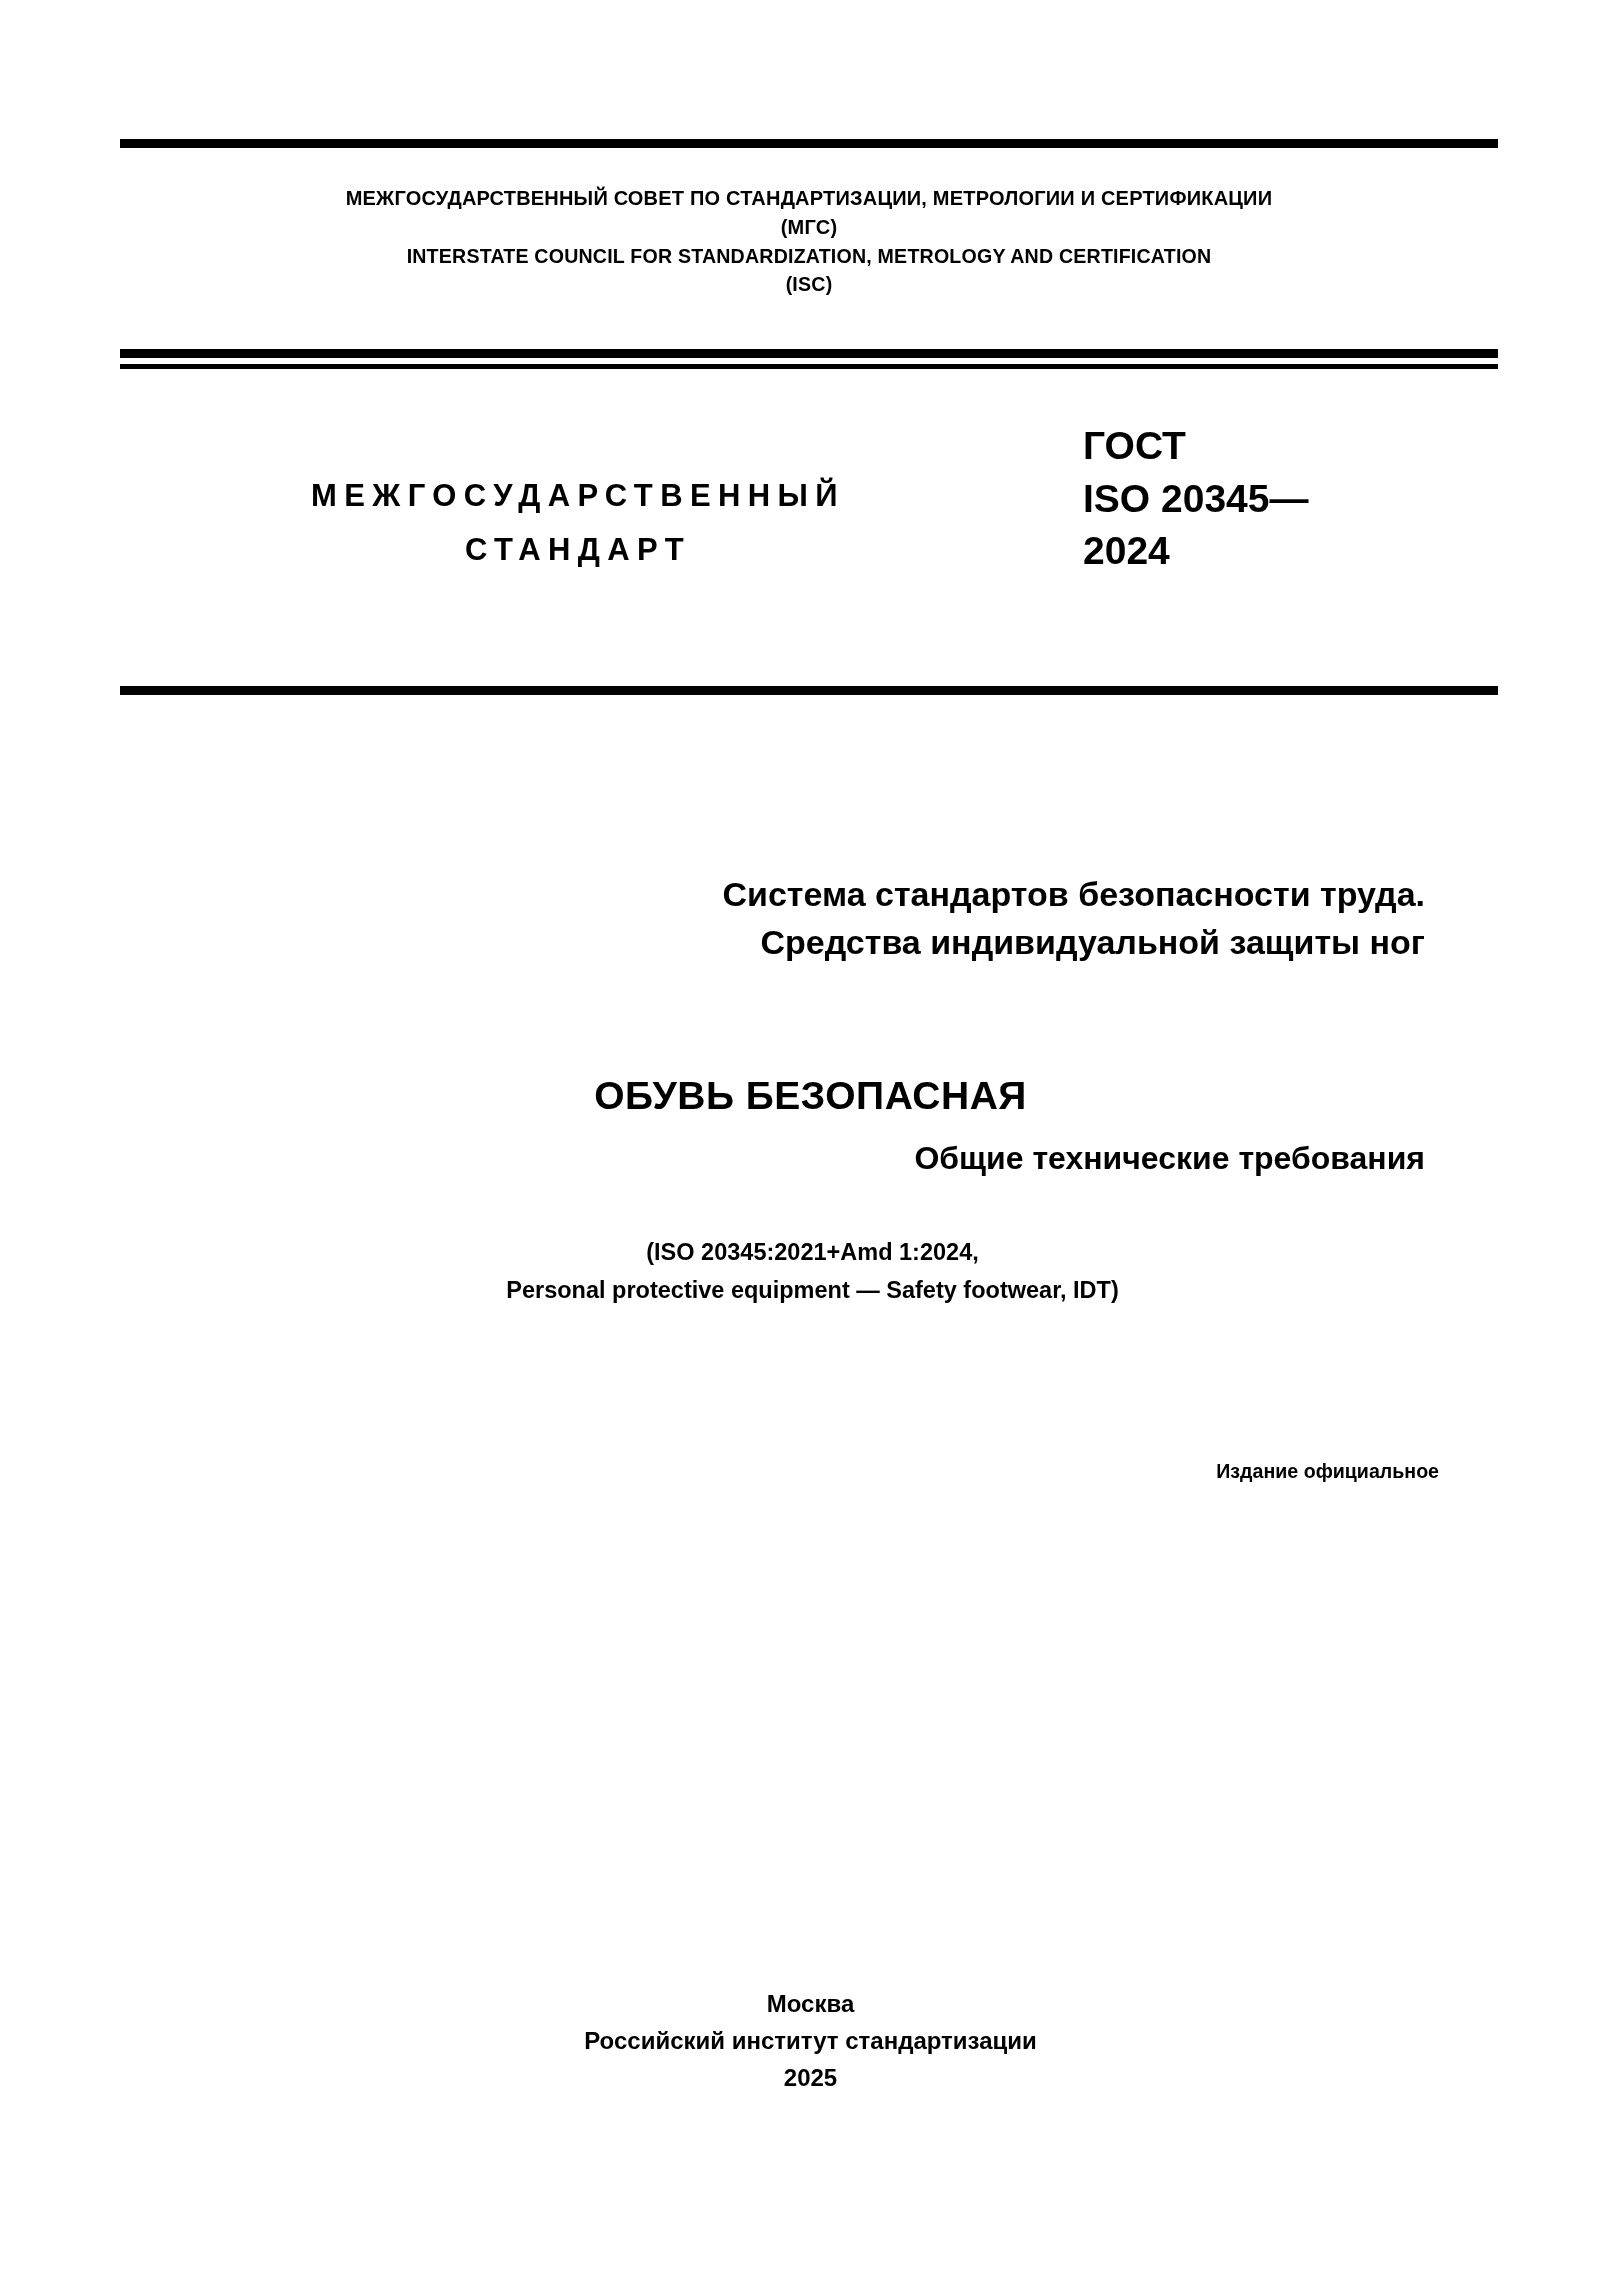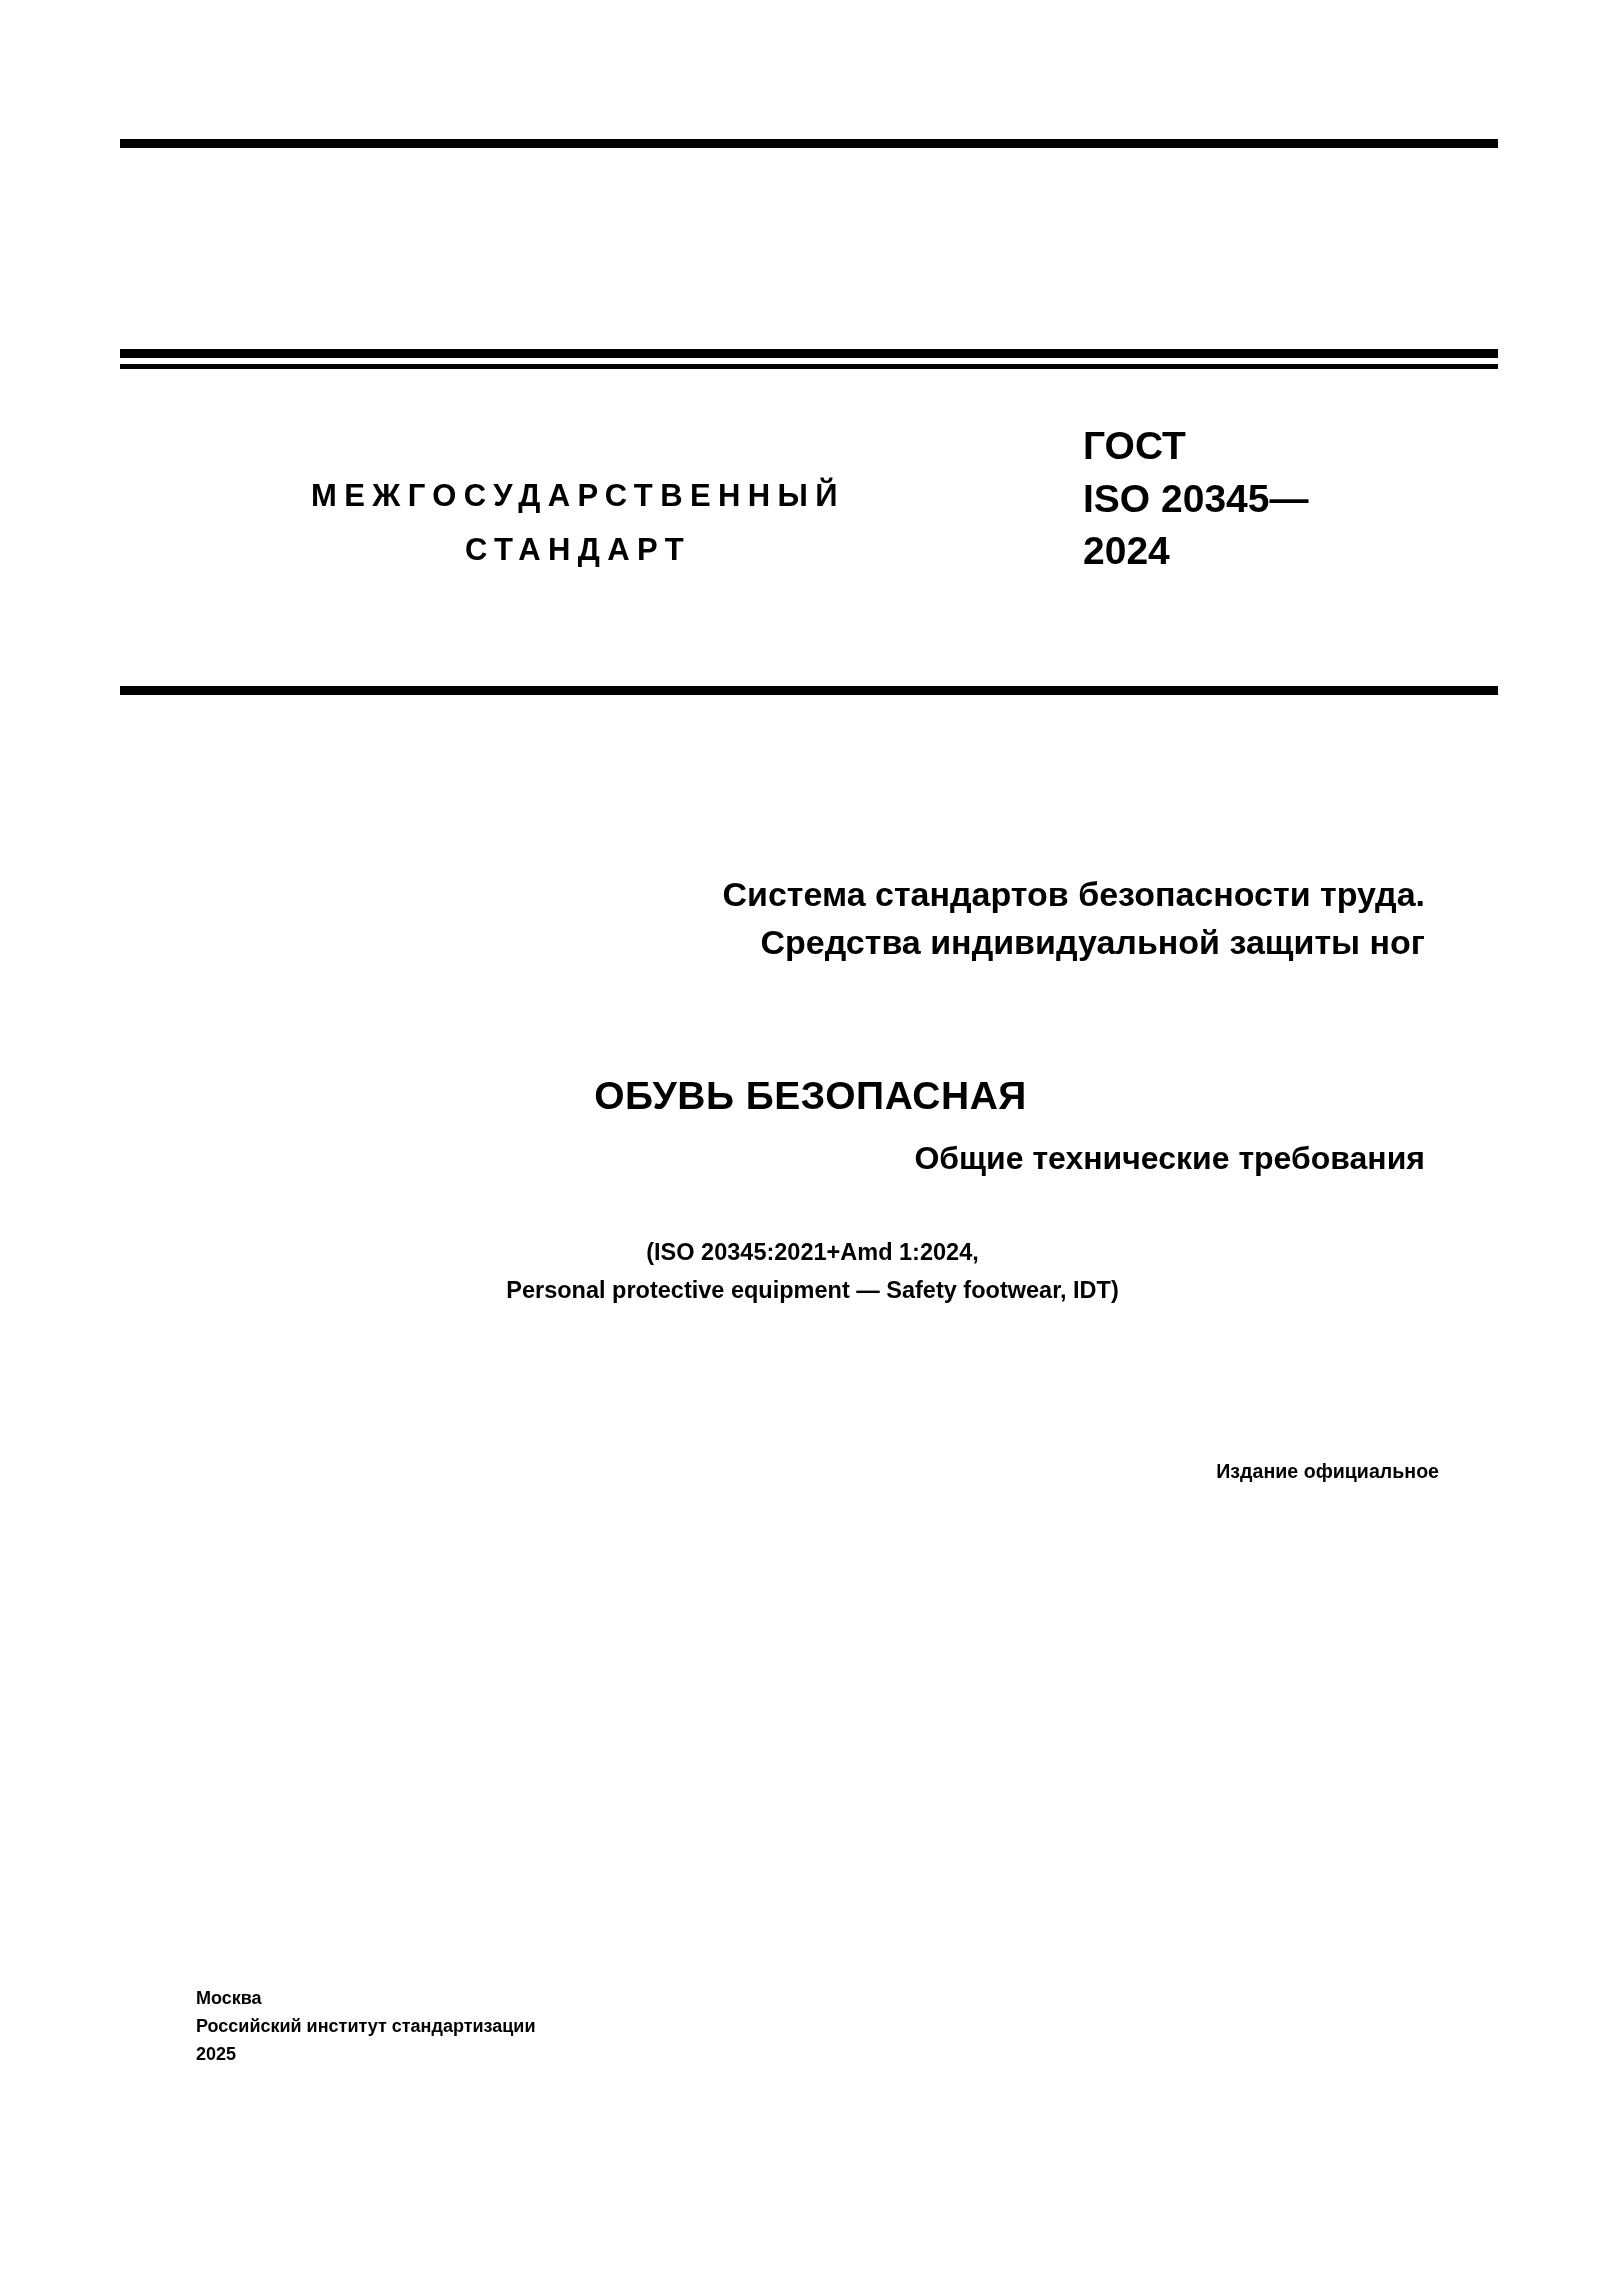--- a/index.html
+++ b/index.html
@@ -158,36 +158,42 @@
     font-weight: bold;
     font-size: 19.6px;
   }
 
   
   .footer {
     position: absolute;
     left: 196px;
     top: 1985px;
     width: 1229px;
-    text-align: left;
-    font-weight: bold;
-    font-size: 18px;
+    text-align: center;
+    font-weight: bold;
+    font-size: 24px;
     line-height: 1.55;
   }
   .footer span { display: block; }
 </style>
 </head>
 <body>
 
 <div class="page">
 
   <div class="header-rules">
     <div class="rule-thick"></div>
   </div>
 
+  <div class="council">
+    <span class="line-ru">МЕЖГОСУДАРСТВЕННЫЙ СОВЕТ ПО СТАНДАРТИЗАЦИИ, МЕТРОЛОГИИ И СЕРТИФИКАЦИИ</span>
+    <span class="line-ru">(МГС)</span>
+    <span class="line-en">INTERSTATE COUNCIL FOR STANDARDIZATION, METROLOGY AND CERTIFICATION</span>
+    <span class="line-en">(ISC)</span>
+  </div>
 
   <div class="rules-after-council">
     <div class="rule-thick"></div>
     <div class="gap-small"></div>
     <div class="rule-thin"></div>
   </div>
 
   <div class="std-type">
     <span>МЕЖГОСУДАРСТВЕННЫЙ</span>
     <span>СТАНДАРТ</span>

